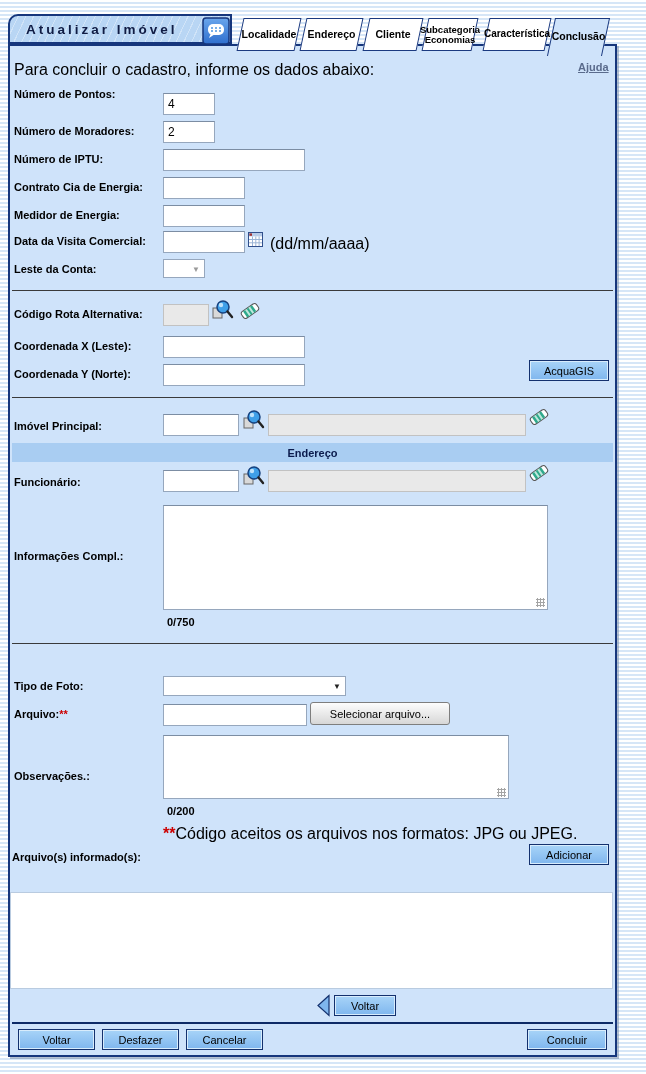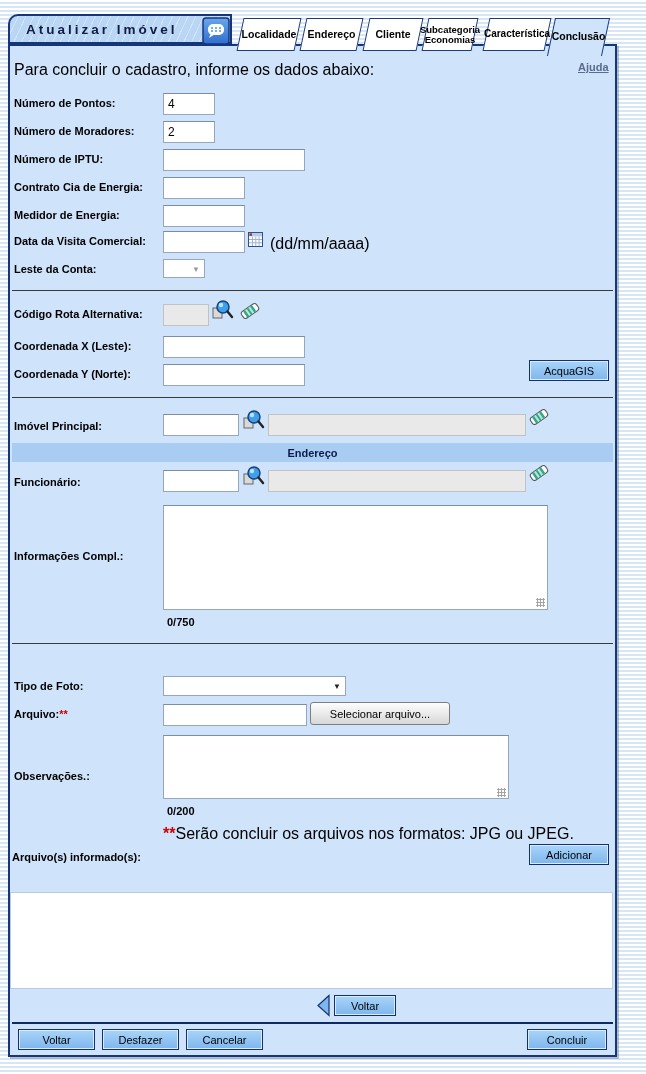--- a/index.html
+++ b/index.html
@@ -119,21 +119,21 @@
     <div class="tl" style="font-size:10px;">Característica</div>
   </div>
   <div class="tab active" style="left:551px;width:55px;">
     <div class="bg"></div>
     <div class="tl">Conclusão</div>
   </div>
 
   <div class="txt" style="left:14px;top:61px;">Para concluir o cadastro, informe os dados abaixo:</div>
   <div class="link" style="left:578px;top:61px;">Ajuda</div>
 
-  <div class="lbl" style="left:14px;top:97px;text-align:center;">Número de Pontos:</div>
+  <div class="lbl" style="left:14px;top:88px;text-align:center;">Número de Pontos:</div>
   <input class="inp" style="left: 163px; top: 93px; width: 42px;" value="4">
 
   <div class="lbl" style="left:14px;top:125px;">Número de Moradores:</div>
   <input class="inp" style="left: 163px; top: 121px; width: 42px;" value="2">
 
   <div class="lbl" style="left:14px;top:153px;">Número de IPTU:</div>
   <input class="inp" style="left: 163px; top: 149px; width: 132px;" value="">
 
   <div class="lbl" style="left:14px;top:181px;">Contrato Cia de Energia:</div>
   <input class="inp" style="left: 163px; top: 177px; width: 72px;" value="">
@@ -259,21 +259,21 @@
 
   <div class="lbl" style="left:14px;top:708px;"><span>Arquivo:</span><span class="req">**</span></div>
   <input class="inp" style="left: 163px; top: 704px; width: 134px;" value="">
   <div class="fbtn" style="left:310px;top:702px;width:140px;height:23px;">Selecionar arquivo...</div>
 
   <div class="lbl" style="left:14px;top:770px;">Observações.:</div>
   <textarea class="tarea" style="left: 163px; top: 735px; width: 346px; height: 64px;"></textarea>
   <div class="grip" style="left:497px;top:788px;"></div>
   <div class="lbl" style="left:167px;top:805px;">0/200</div>
 
-  <div class="txt" style="left:163px;top:825px;"><span class="req">**</span><span>Serão concluir os arquivos nos formatos: JPG ou JPEG.</span></div>
+  <div class="txt" style="left:163px;top:825px;"><span class="req">**</span><span>Código aceitos os arquivos nos formatos: JPG ou JPEG.</span></div>
 
   <div class="lbl" style="left:12px;top:851px;">Arquivo(s) informado(s):</div>
   <div class="btn" style="left:529px;top:844px;width:80px;height:21px;">Adicionar</div>
 
   <div class="tbody" style="top:892px;"></div>
 
   <div class="icon" style="left:316px;top:994px;">
     <svg width="15" height="23" viewBox="0 0 15 23">
       <polygon points="13,1.5 2,11.5 13,21.5" fill="#7fb6ee" stroke="#14316e" stroke-width="1.2"></polygon>
     </svg>

